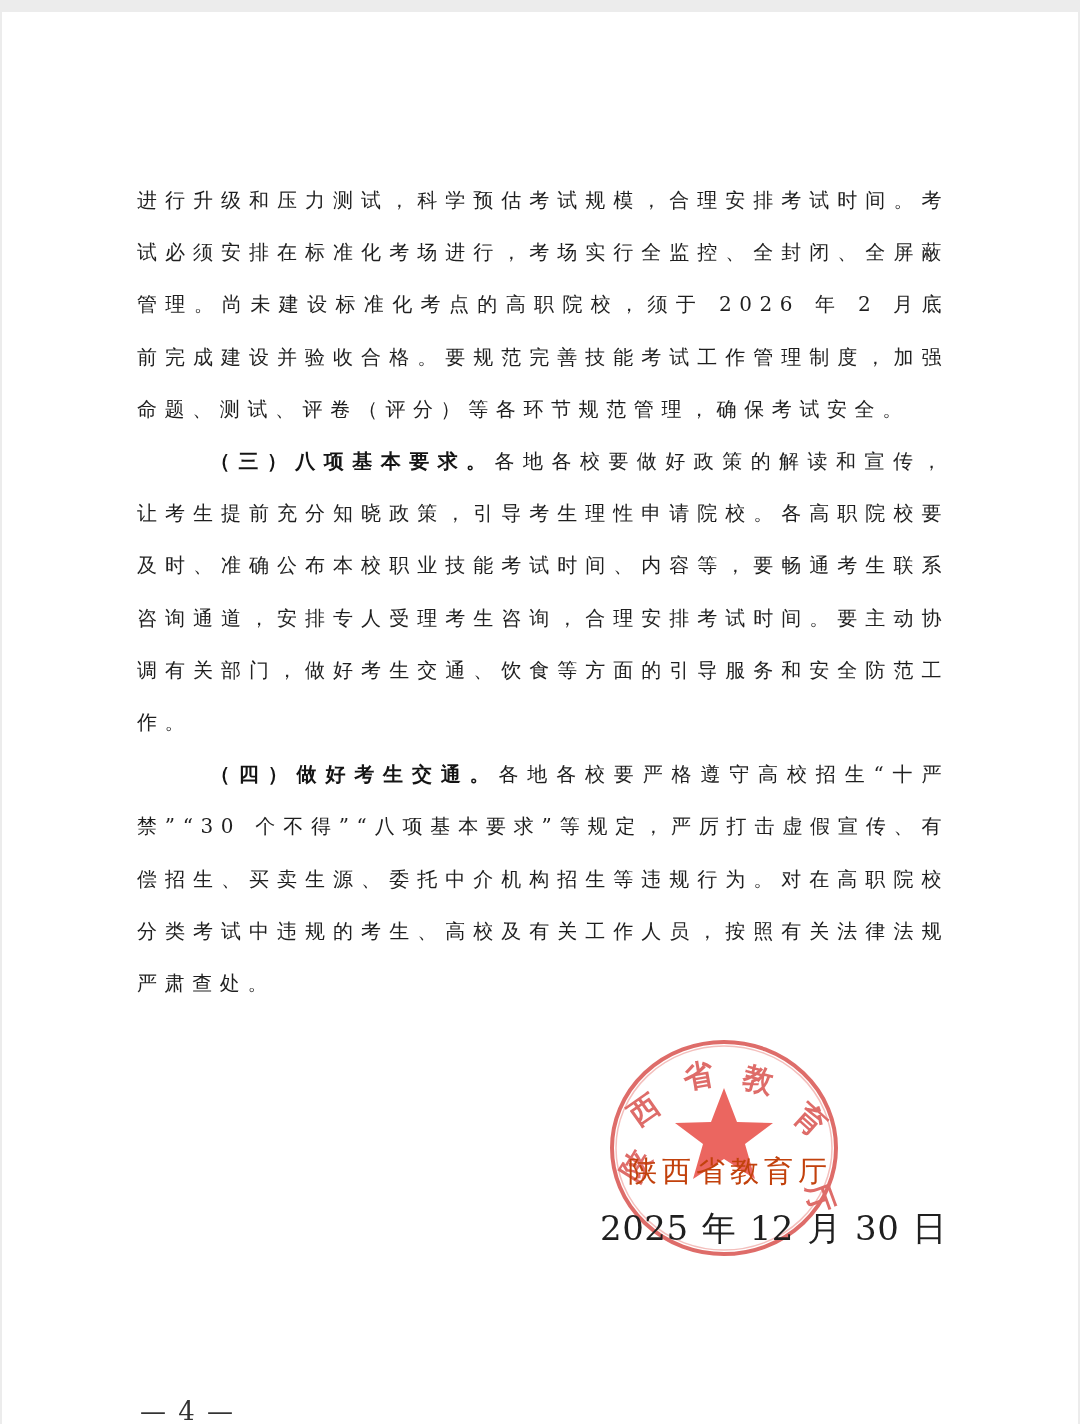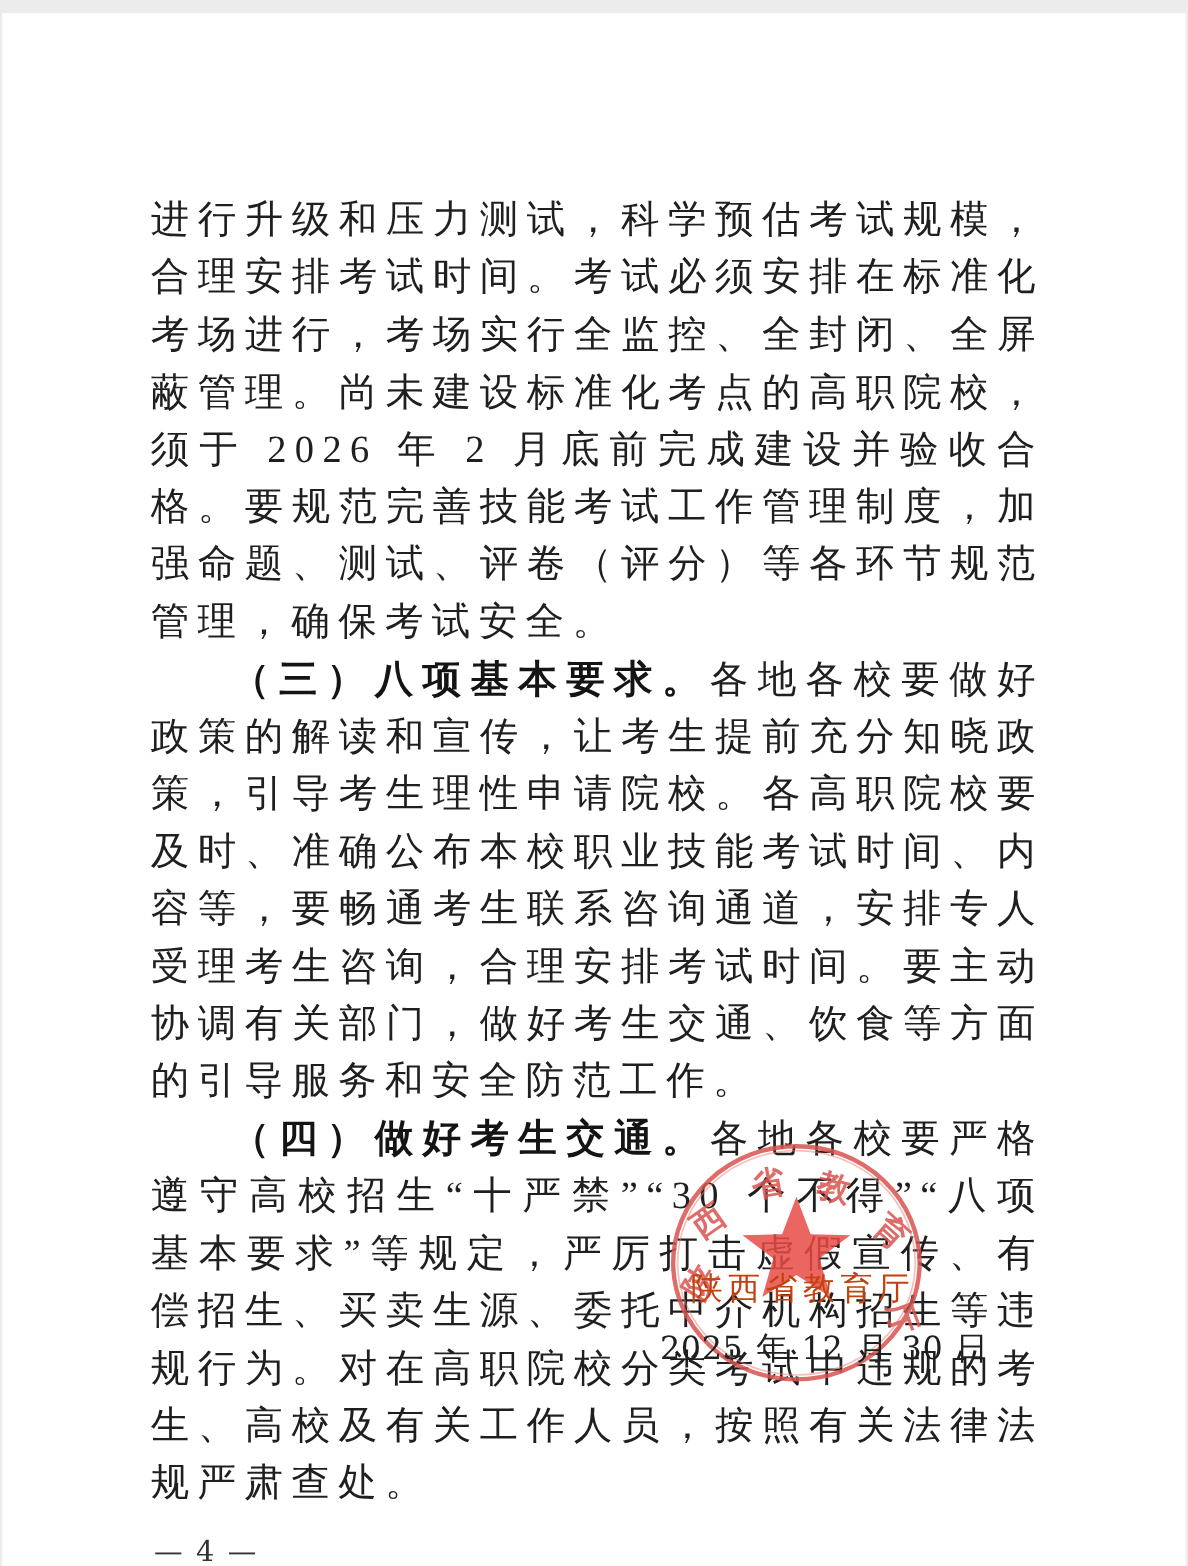--- a/index.html
+++ b/index.html
@@ -21,26 +21,25 @@
       width: 1076px;
       height: 1412px;
       background: #ffffff;
     }
     .body-text {
       position: absolute;
       left: 135px;
       top: 162px;
       width: 812px;
       color: #1f1f1f;
-      font-size: 35px;
+      font-size: 20px;
       line-height: 52.2px;
       letter-spacing: 7.6px;
       text-align: justify;
       text-align-last: left;
-      font-family: Liberation Serif, serif;
     }
     .para {
       margin: 0;
       padding: 0;
     }
     .para.indent {
       text-indent: 73px;
     }
     .heading {
       font-weight: bold;
@@ -59,21 +58,21 @@
       top: 1140px;
       color: #c2410c;
       font-size: 29px;
       letter-spacing: 5px;
     }
     .date {
       position: absolute;
       left: 598px;
       top: 1194px;
       color: #1f1f1f;
-      font-size: 29px;
+      font-size: 34px;
       letter-spacing: 0.5px;
       word-spacing: 2px;
     }
     .page-number {
       position: absolute;
       left: 138px;
       top: 1384px;
       color: #333333;
       font-size: 26px;
       letter-spacing: 2px;

